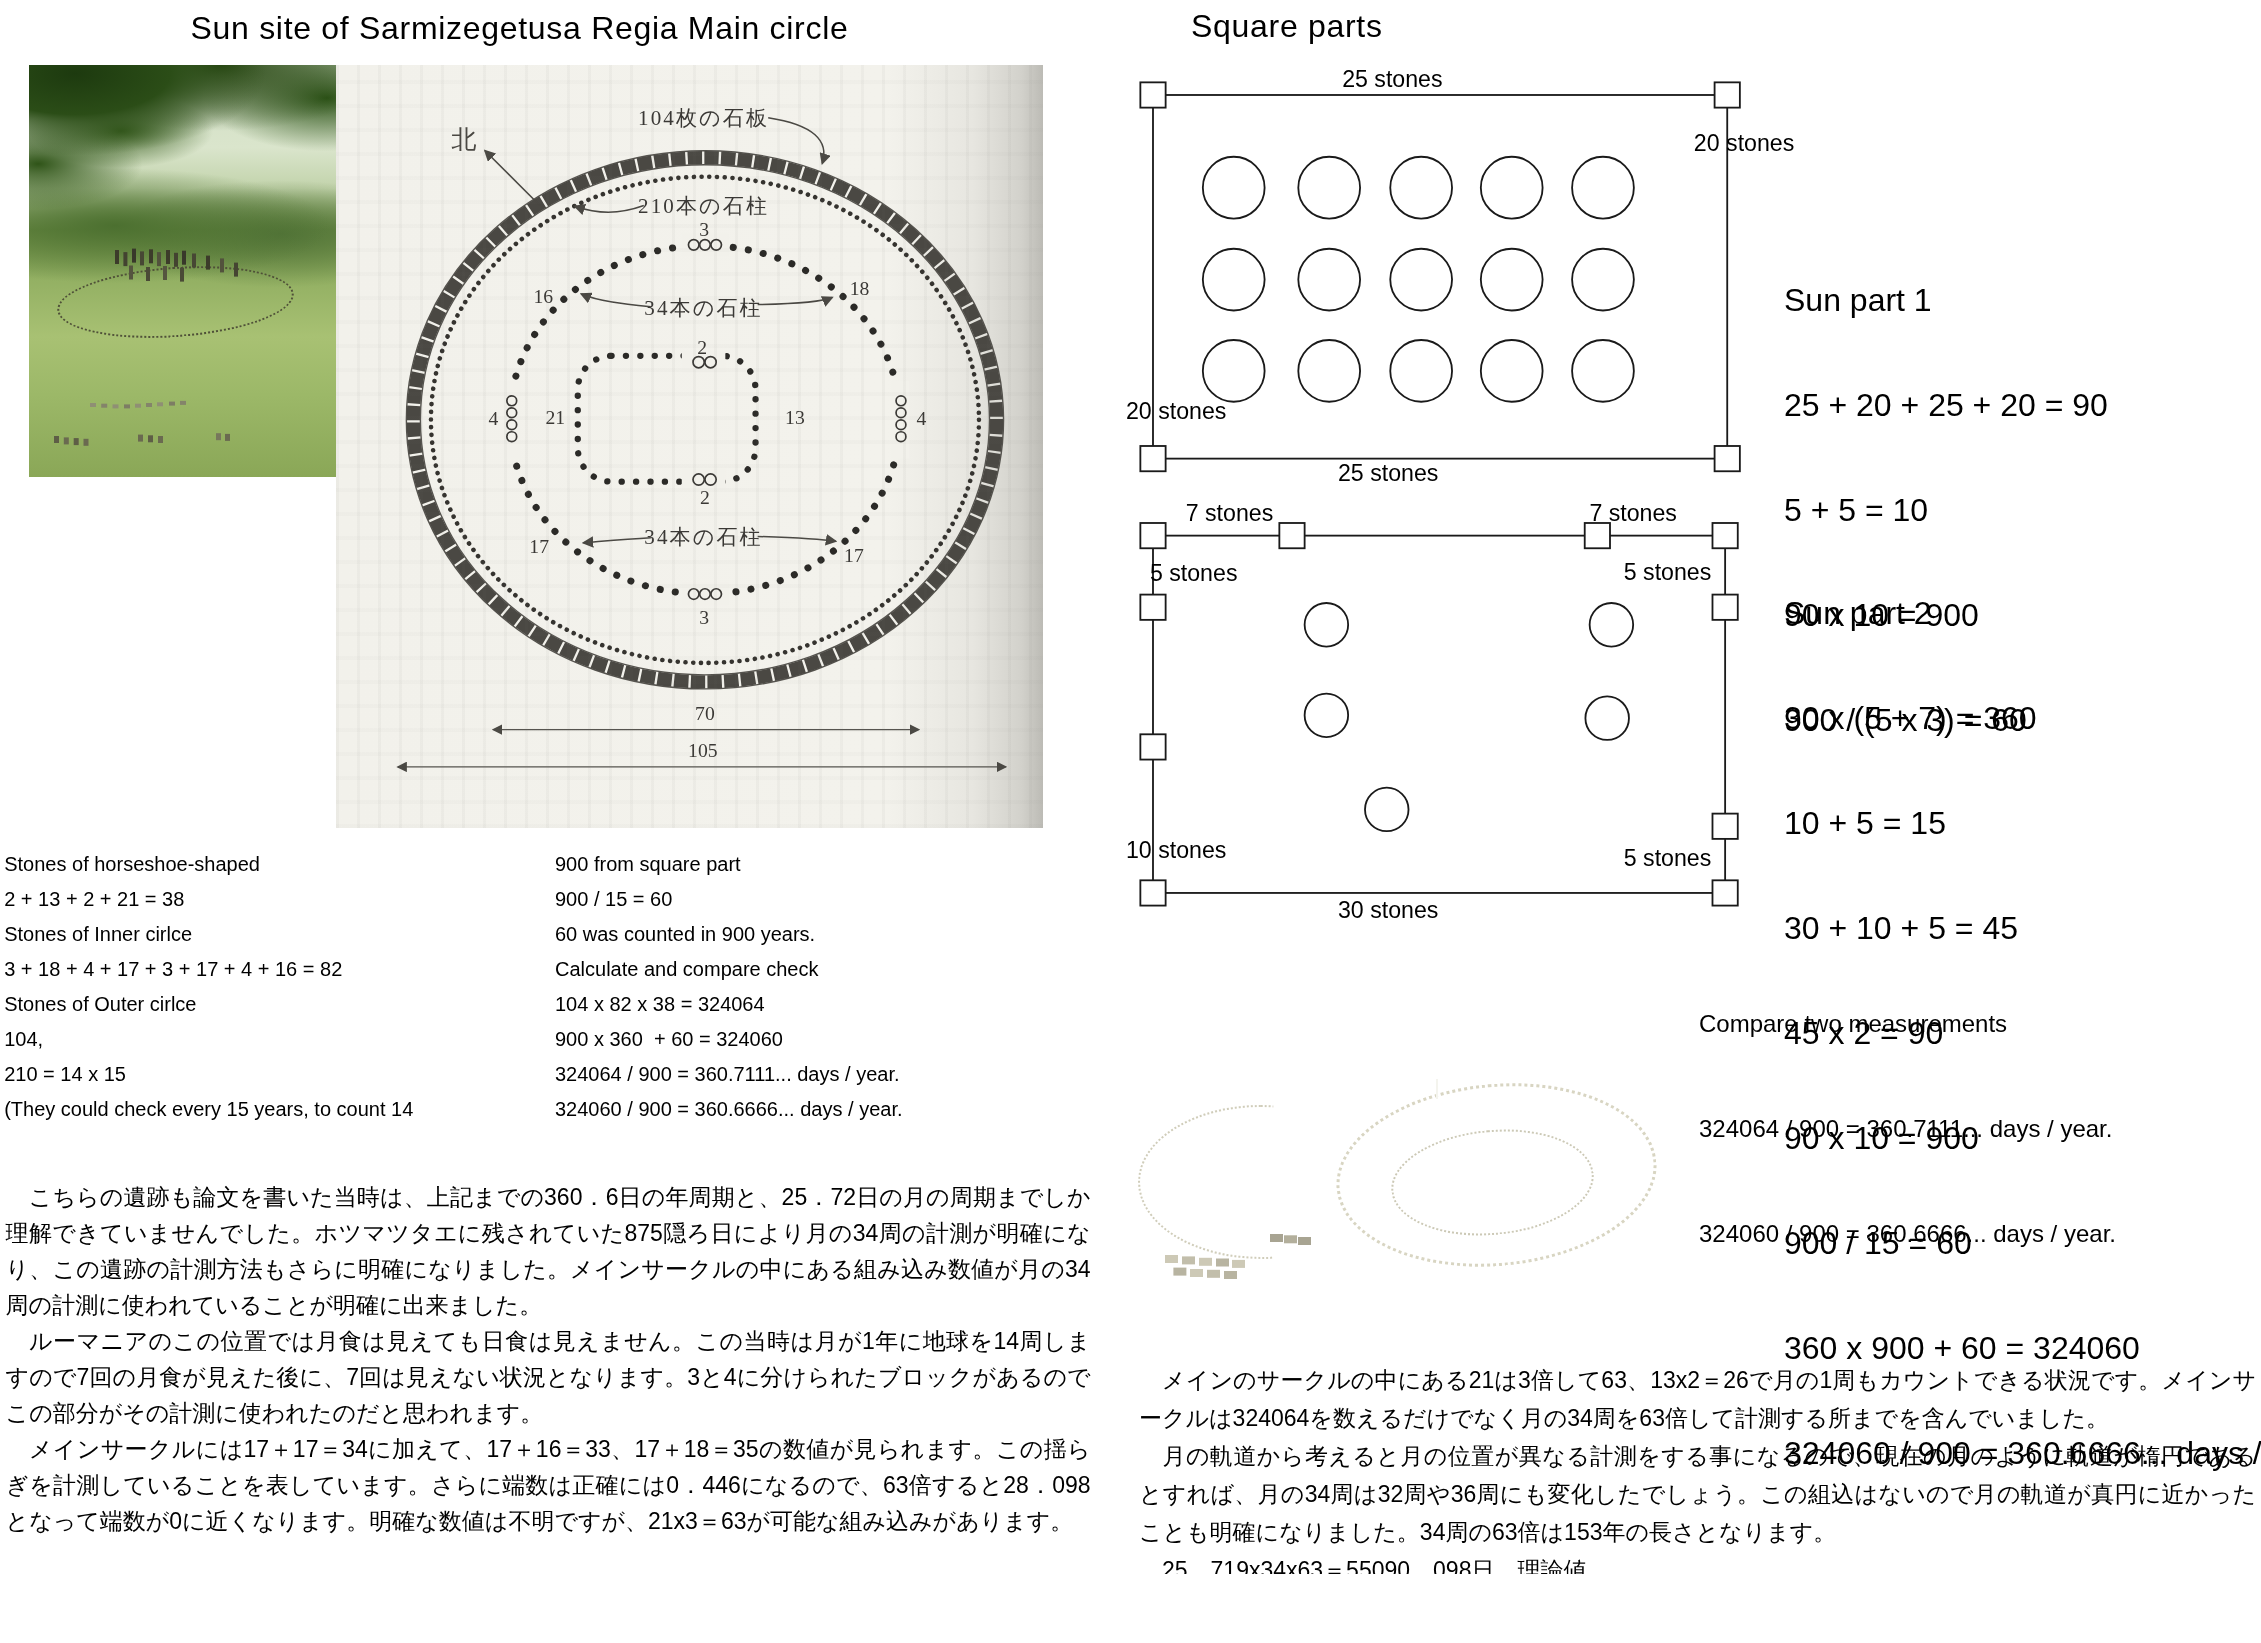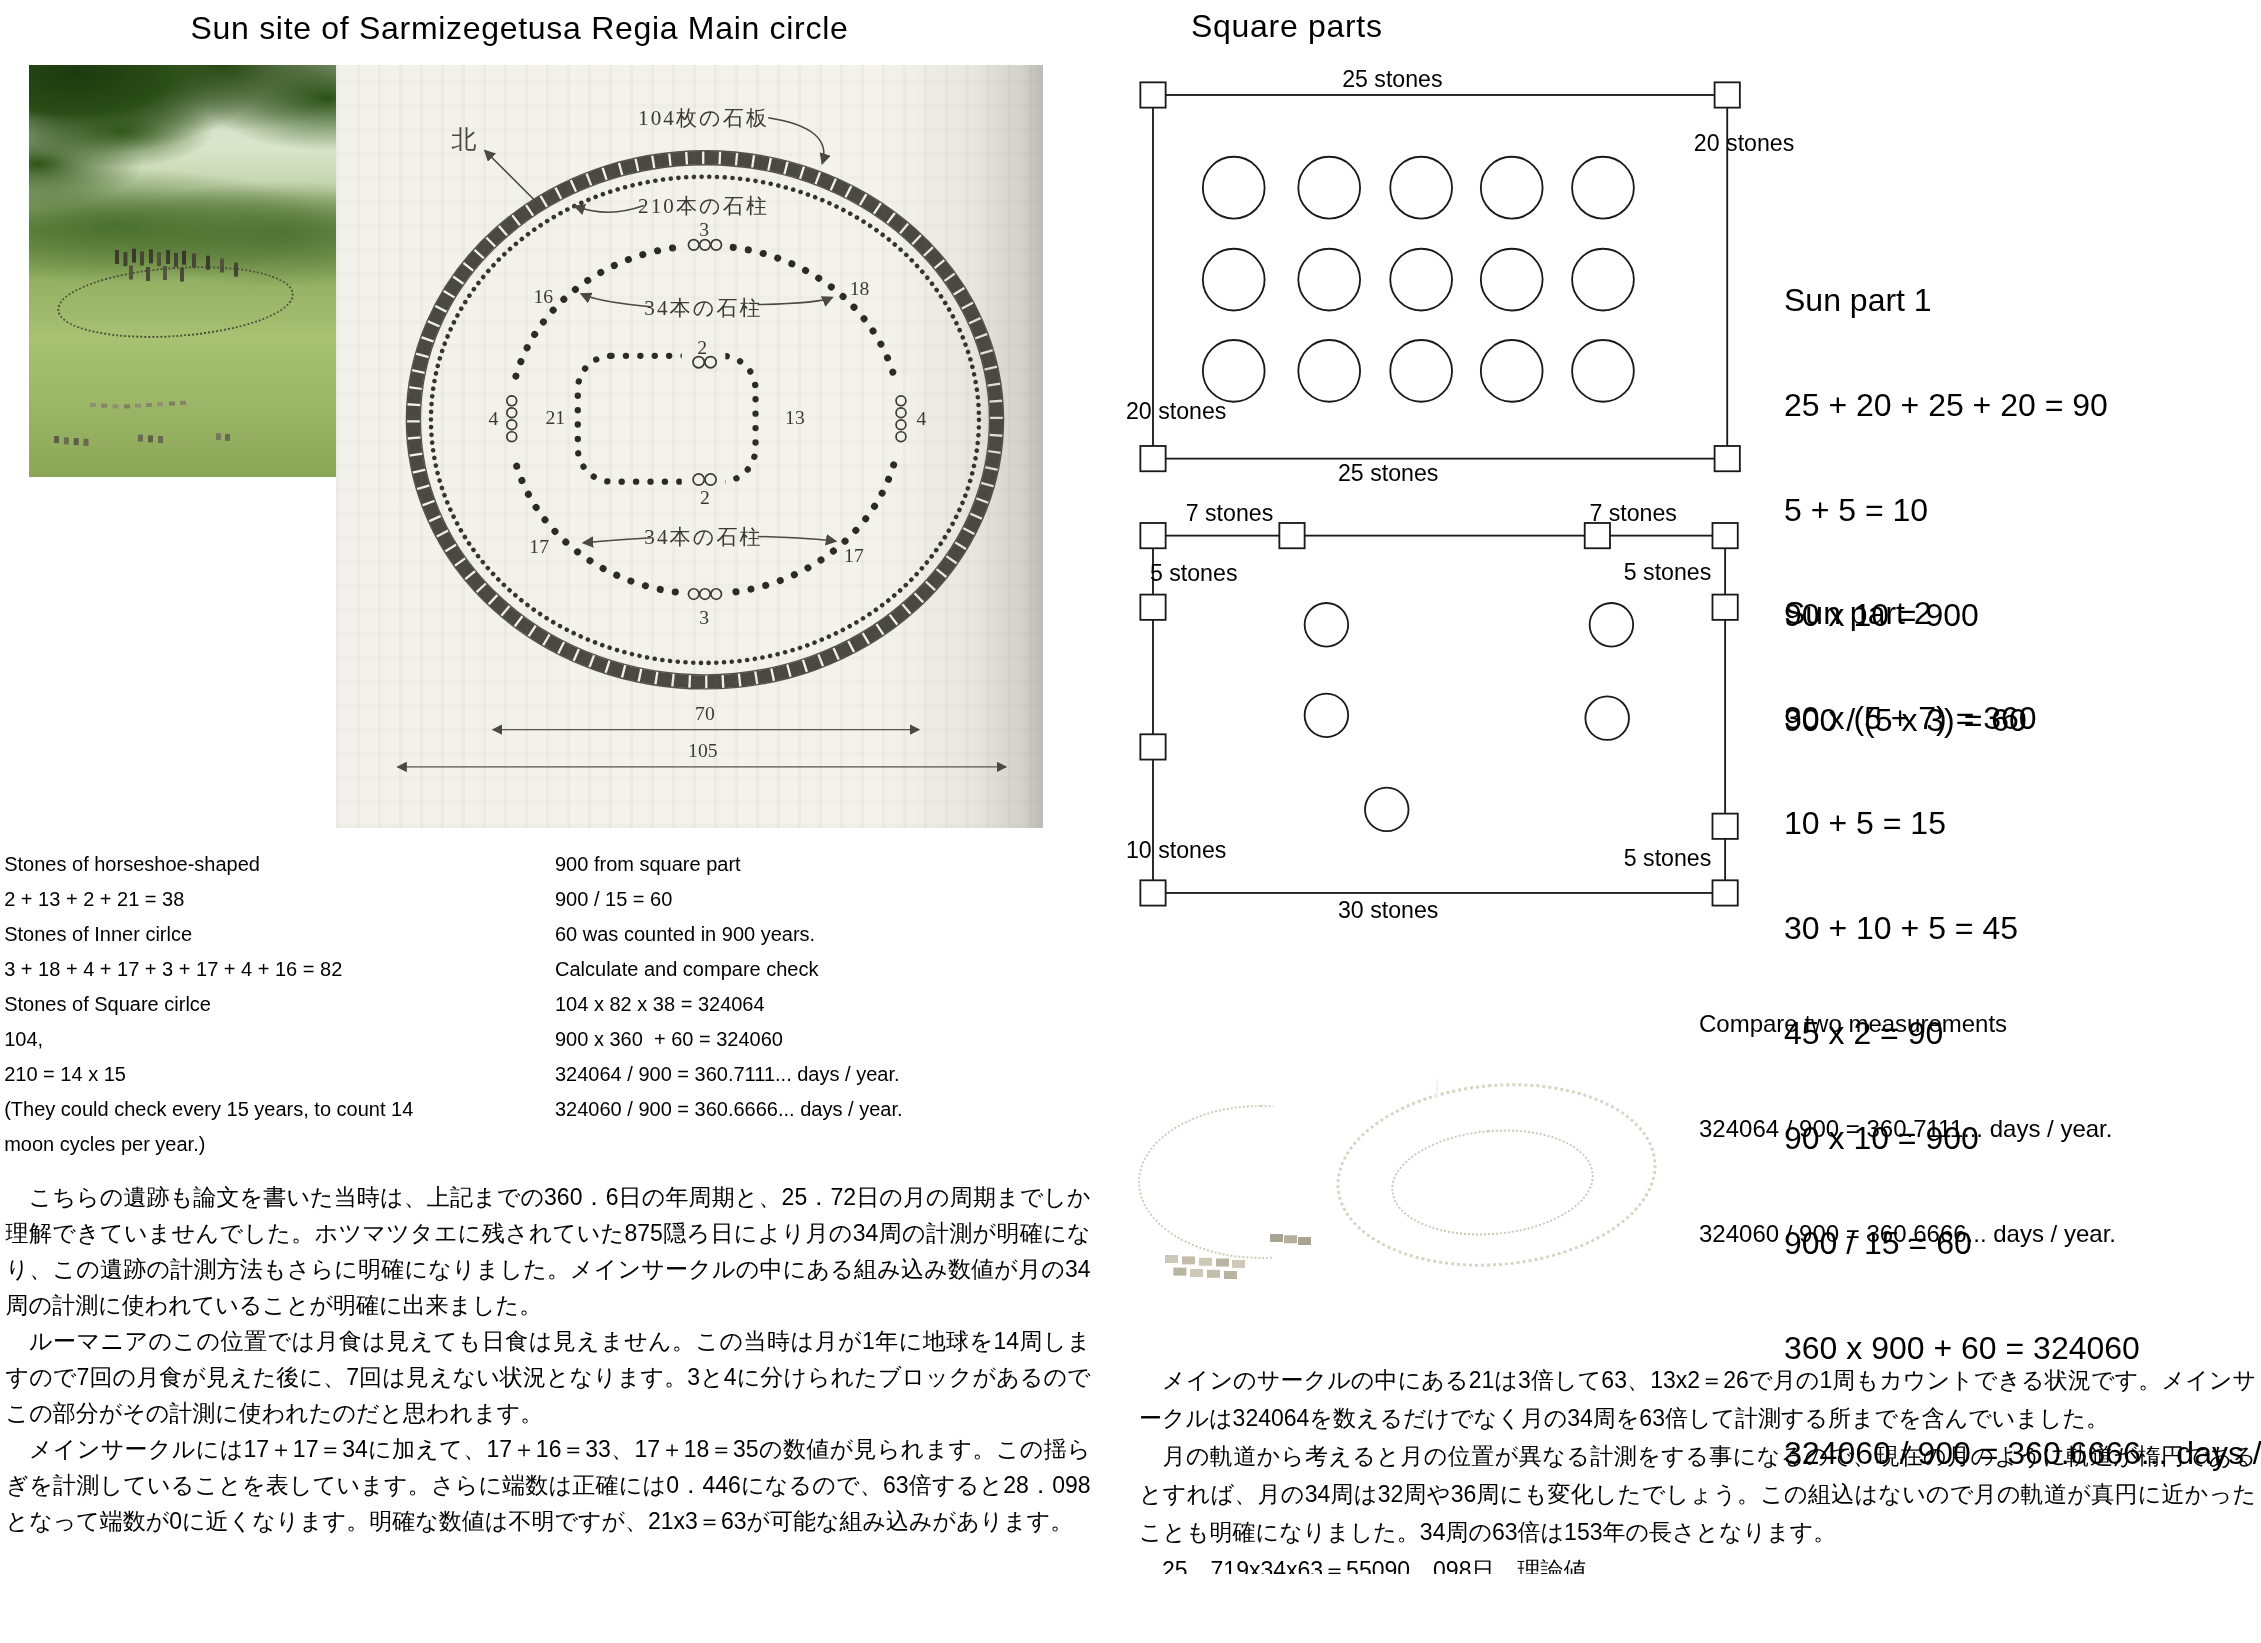--- a/index.html
+++ b/index.html
@@ -178,25 +178,24 @@
       <text class="dnum" x="525" y="932">70</text>
       <text class="dnum" x="522" y="985">105</text>
     </svg>
   </div>
 
   <div class="abs notes-l">
     <div class="note">Stones of horseshoe-shaped</div>
     <div class="note">2 + 13 + 2 + 21 = 38</div>
     <div class="note">Stones of Inner cirlce</div>
     <div class="note">3 + 18 + 4 + 17 + 3 + 17 + 4 + 16 = 82</div>
-    <div class="note">Stones of Square cirlce</div>
+    <div class="note">Stones of Outer cirlce</div>
     <div class="note">104,</div>
     <div class="note">210 = 14 x 15</div>
     <div class="note">(They could check every 15 years, to count 14</div>
-    <div class="note">moon cycles per year.)</div>
   </div>
   <div class="abs notes-r">
     <div class="note">900 from square part</div>
     <div class="note">900 / 15 = 60</div>
     <div class="note">60 was counted in 900 years.</div>
     <div class="note">Calculate and compare check</div>
     <div class="note">104 x 82 x 38 = 324064</div>
     <div class="note">900 x 360  + 60 = 324060</div>
     <div class="note"></div>
     <div class="note">324064 / 900 = 360.7111... days / year.</div>

